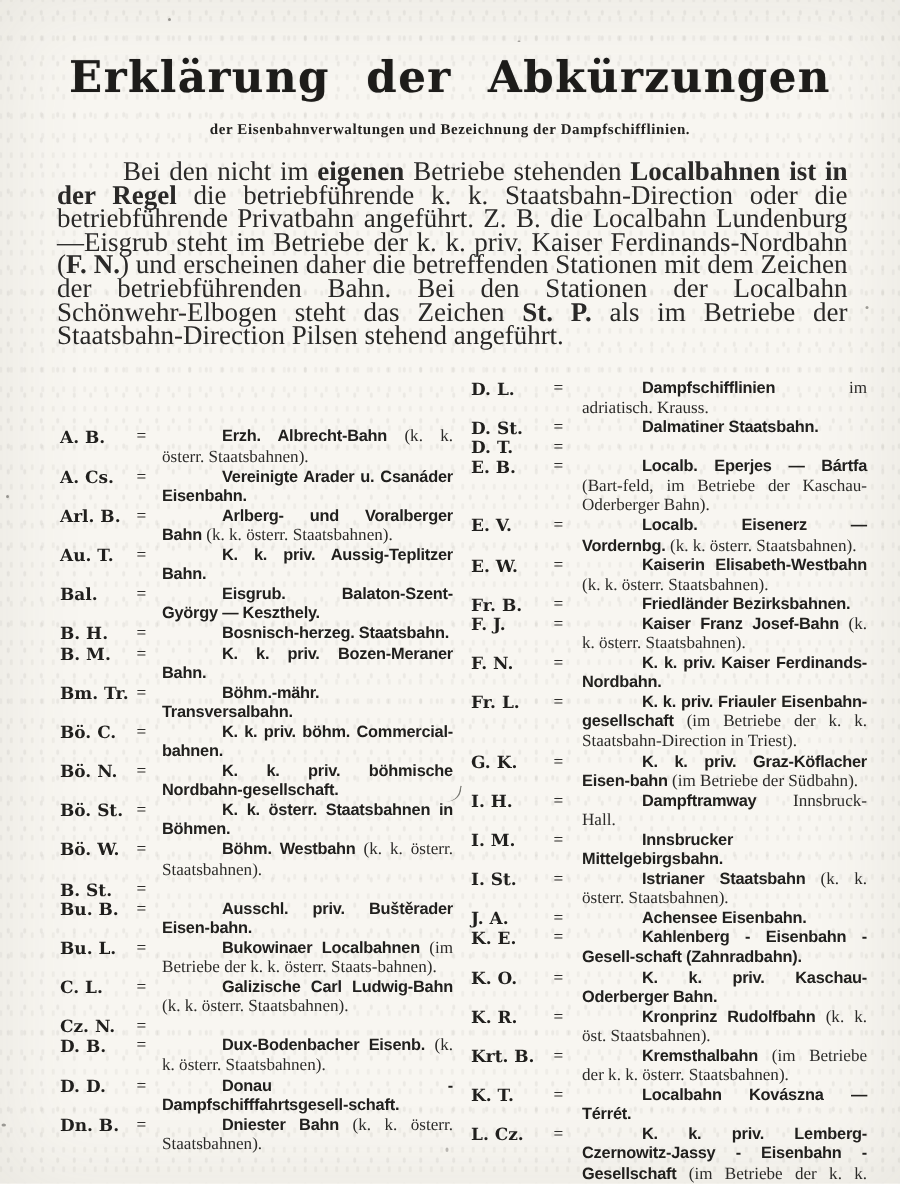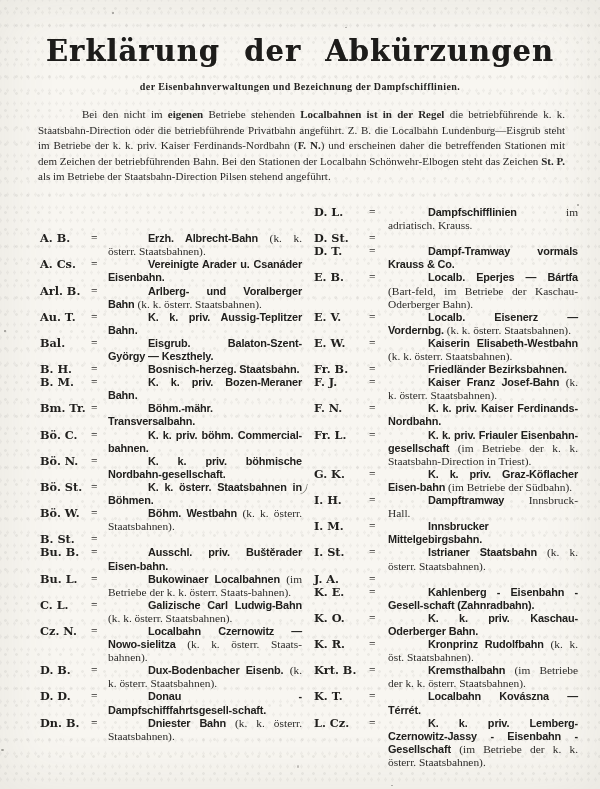--- a/index.html
+++ b/index.html
@@ -40,21 +40,21 @@
     color:#1d1c1a;text-shadow:0 0 .5px rgba(20,20,20,.55);
   }
   h2.subtitle{
     margin:13px 0 0;text-align:center;
     font-family:"Liberation Serif", serif;font-weight:bold;
     font-size:10px;letter-spacing:.4px;
     color:#232220;
   }
   p.intro{
     margin:15px 35px 0 38px;
-    font-size:11px;line-height:15.6px;
+    font-size:18px;line-height:15.6px;
     text-align:justify;text-indent:44px;
     color:#2a2928;
   }
   p.intro .b{font-weight:bold;}
 
   .list{display:flex;align-items:center;margin:21px 22px 0 40px;}
   .col{font-size:11.5px;line-height:13.1px;color:#262524;}
   .col-left{width:262px;}
   .divider{
     width:1px;flex:none;margin:1px 0 6px 1px;
@@ -178,21 +178,20 @@
           <span class="def"><span class="b">Bukowinaer Localbahnen </span><span class="r">(im Betriebe der k. k. österr. Staats-bahnen).</span></span>
         </div>
         <div class="entry">
           <span class="abbr">C. L.</span>
           <span class="eq">=</span>
           <span class="def"><span class="b">Galizische Carl Ludwig-Bahn </span><span class="r">(k. k. österr. Staatsbahnen).</span></span>
         </div>
         <div class="entry">
           <span class="abbr">Cz. N.</span>
           <span class="eq">=</span>
-          <span class="def"><span class="b">Localbahn Czernowitz — Nowo-sielitza </span><span class="r">(k. k. österr. Staats-bahnen).</span></span>
         </div>
         <div class="entry">
           <span class="abbr">D. B.</span>
           <span class="eq">=</span>
           <span class="def"><span class="b">Dux-Bodenbacher Eisenb. </span><span class="r">(k. k. österr. Staatsbahnen).</span></span>
         </div>
         <div class="entry">
           <span class="abbr">D. D.</span>
           <span class="eq">=</span>
           <span class="def"><span class="b">Donau - Dampfschifffahrtsgesell-schaft.</span></span>
@@ -206,25 +205,25 @@
     <div class="divider"></div>
     <div class="col col-right">
         <div class="entry">
           <span class="abbr">D. L.</span>
           <span class="eq">=</span>
           <span class="def"><span class="b">Dampfschifflinien </span><span class="r">im adriatisch. Krauss.</span></span>
         </div>
         <div class="entry">
           <span class="abbr">D. St.</span>
           <span class="eq">=</span>
+          <span class="def"><span class="b">Dalmatiner Staatsbahn.</span></span>
         </div>
         <div class="entry">
           <span class="abbr">D. T.</span>
           <span class="eq">=</span>
-          <span class="def"><span class="b">Dampf-Tramway vormals Krauss &amp; Co.</span></span>
         </div>
         <div class="entry">
           <span class="abbr">E. B.</span>
           <span class="eq">=</span>
           <span class="def"><span class="b">Localb. Eperjes — Bártfa </span><span class="r">(Bart-feld, im Betriebe der Kaschau-Oderberger Bahn).</span></span>
         </div>
         <div class="entry">
           <span class="abbr">E. V.</span>
           <span class="eq">=</span>
           <span class="def"><span class="b">Localb. Eisenerz — Vordernbg. </span><span class="r">(k. k. österr. Staatsbahnen).</span></span>
@@ -270,20 +269,21 @@
           <span class="def"><span class="b">Innsbrucker Mittelgebirgsbahn.</span></span>
         </div>
         <div class="entry">
           <span class="abbr">I. St.</span>
           <span class="eq">=</span>
           <span class="def"><span class="b">Istrianer Staatsbahn </span><span class="r">(k. k. österr. Staatsbahnen).</span></span>
         </div>
         <div class="entry">
           <span class="abbr">J. A.</span>
           <span class="eq">=</span>
+          <span class="def"><span class="b">Achensee Eisenbahn.</span></span>
         </div>
         <div class="entry">
           <span class="abbr">K. E.</span>
           <span class="eq">=</span>
           <span class="def"><span class="b">Kahlenberg - Eisenbahn - Gesell-schaft (Zahnradbahn).</span></span>
         </div>
         <div class="entry">
           <span class="abbr">K. O.</span>
           <span class="eq">=</span>
           <span class="def"><span class="b">K. k. priv. Kaschau-Oderberger Bahn.</span></span>

